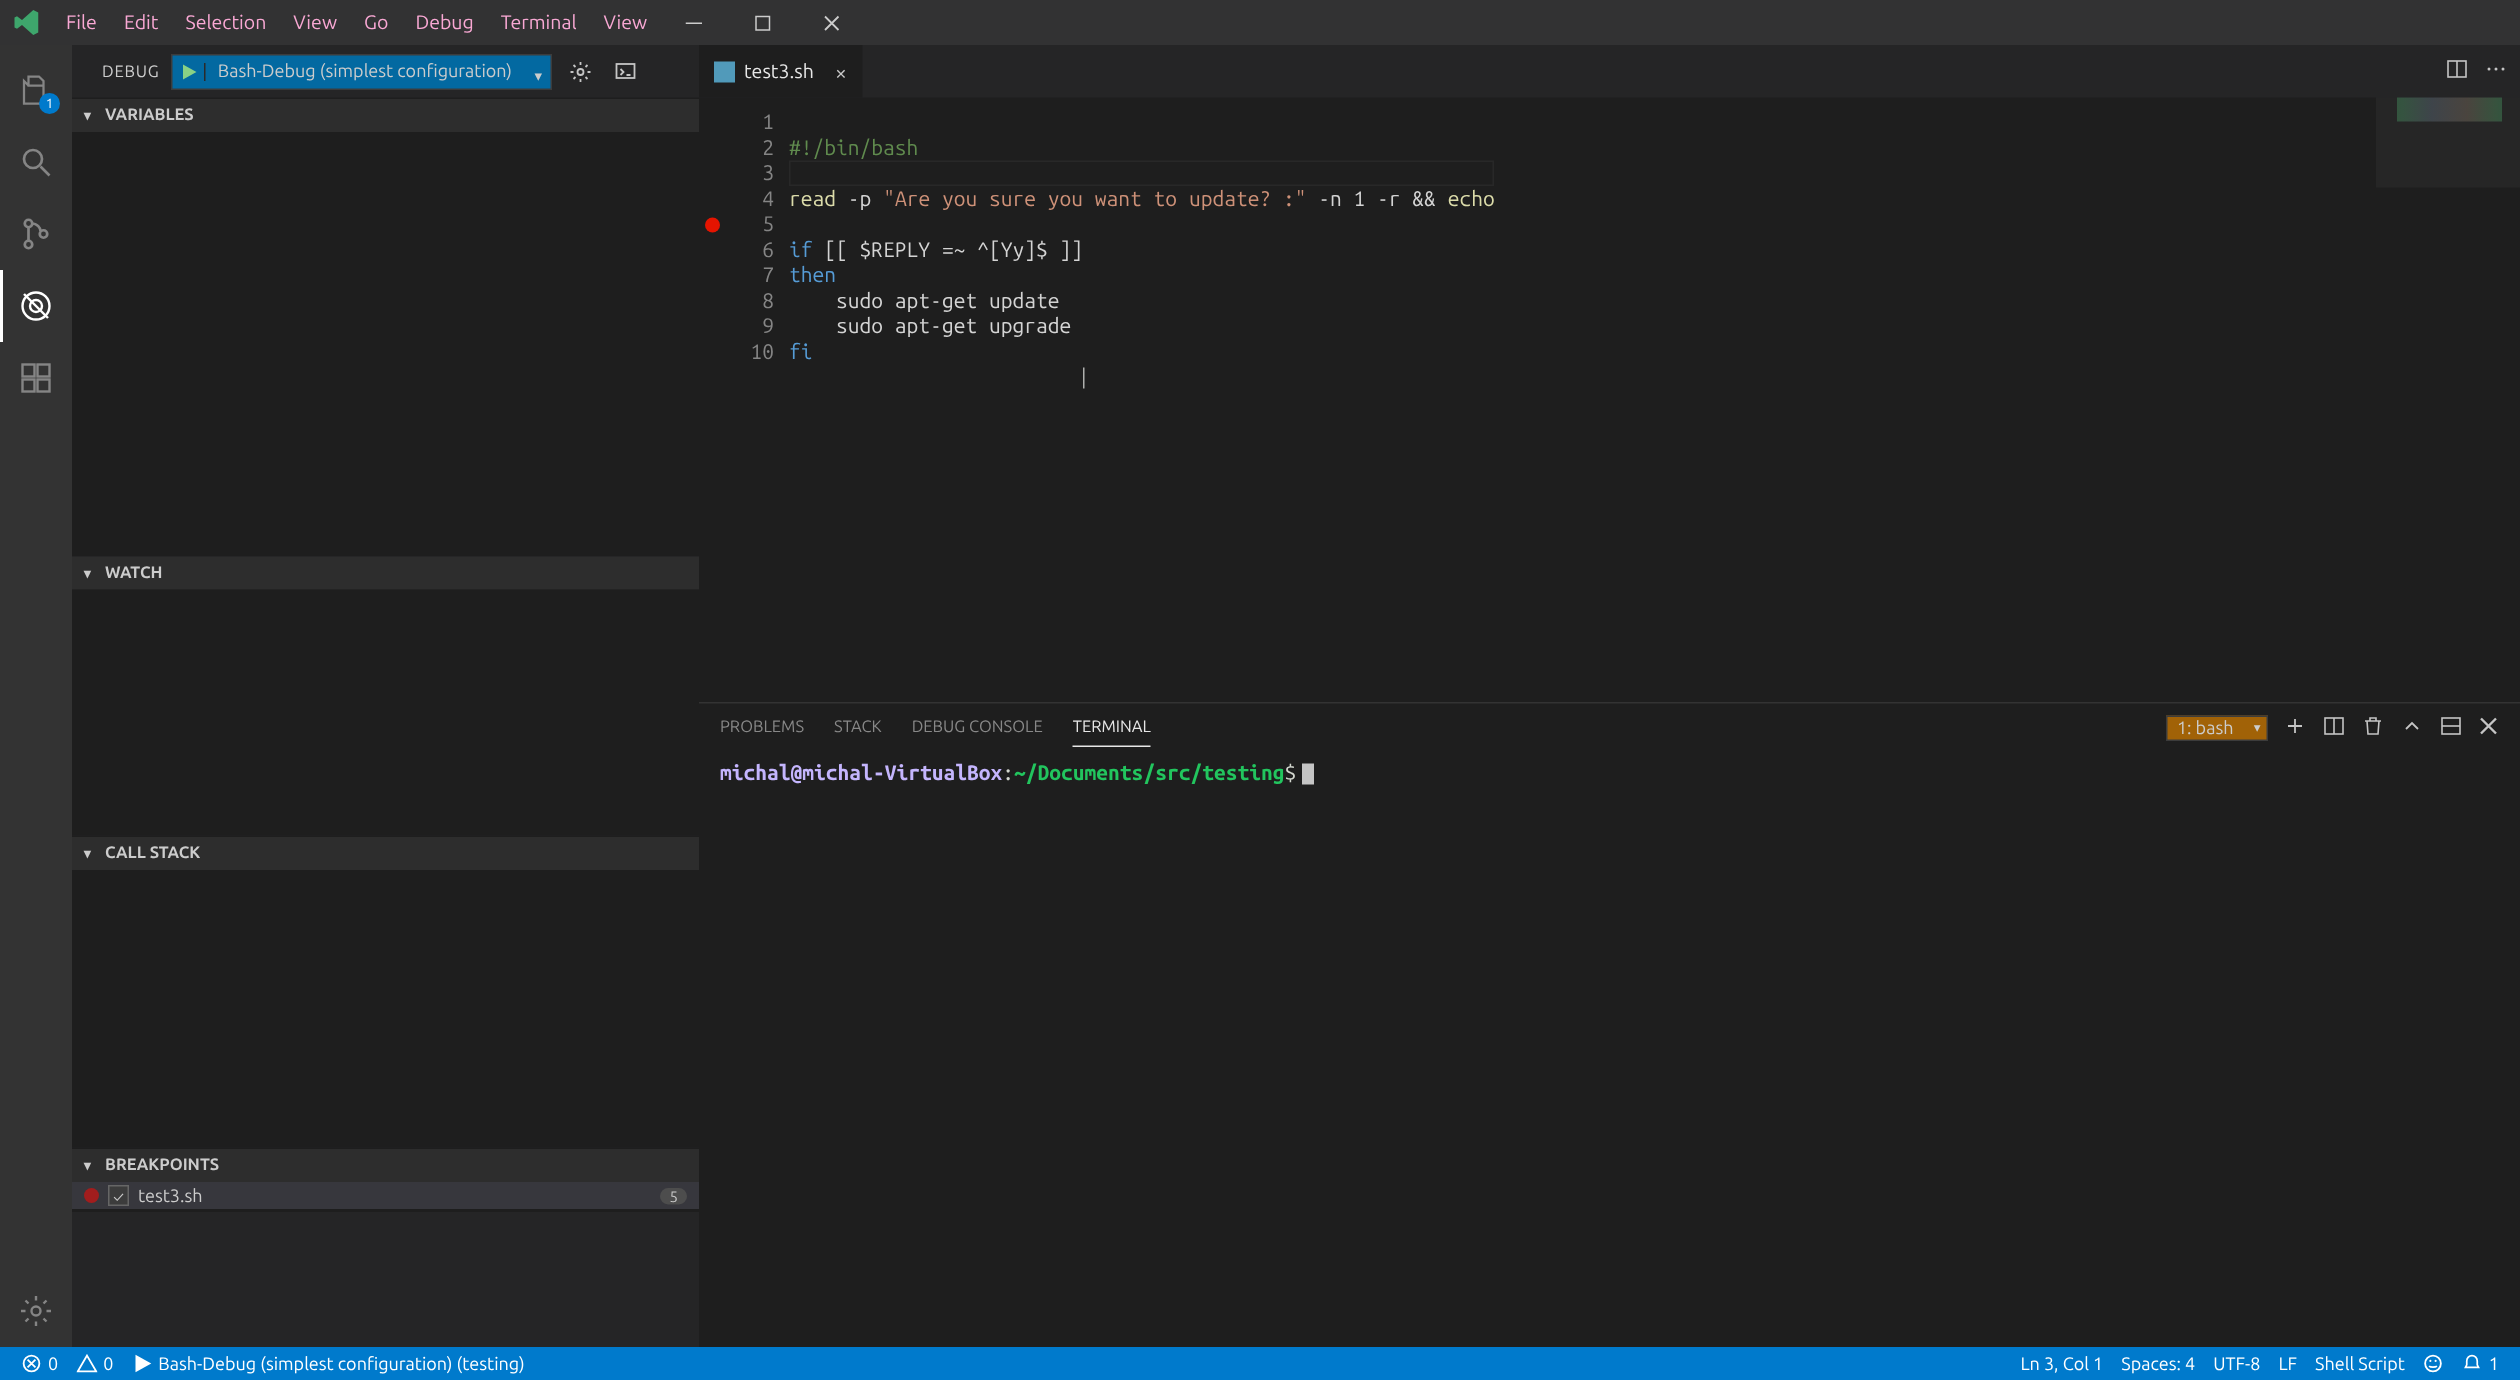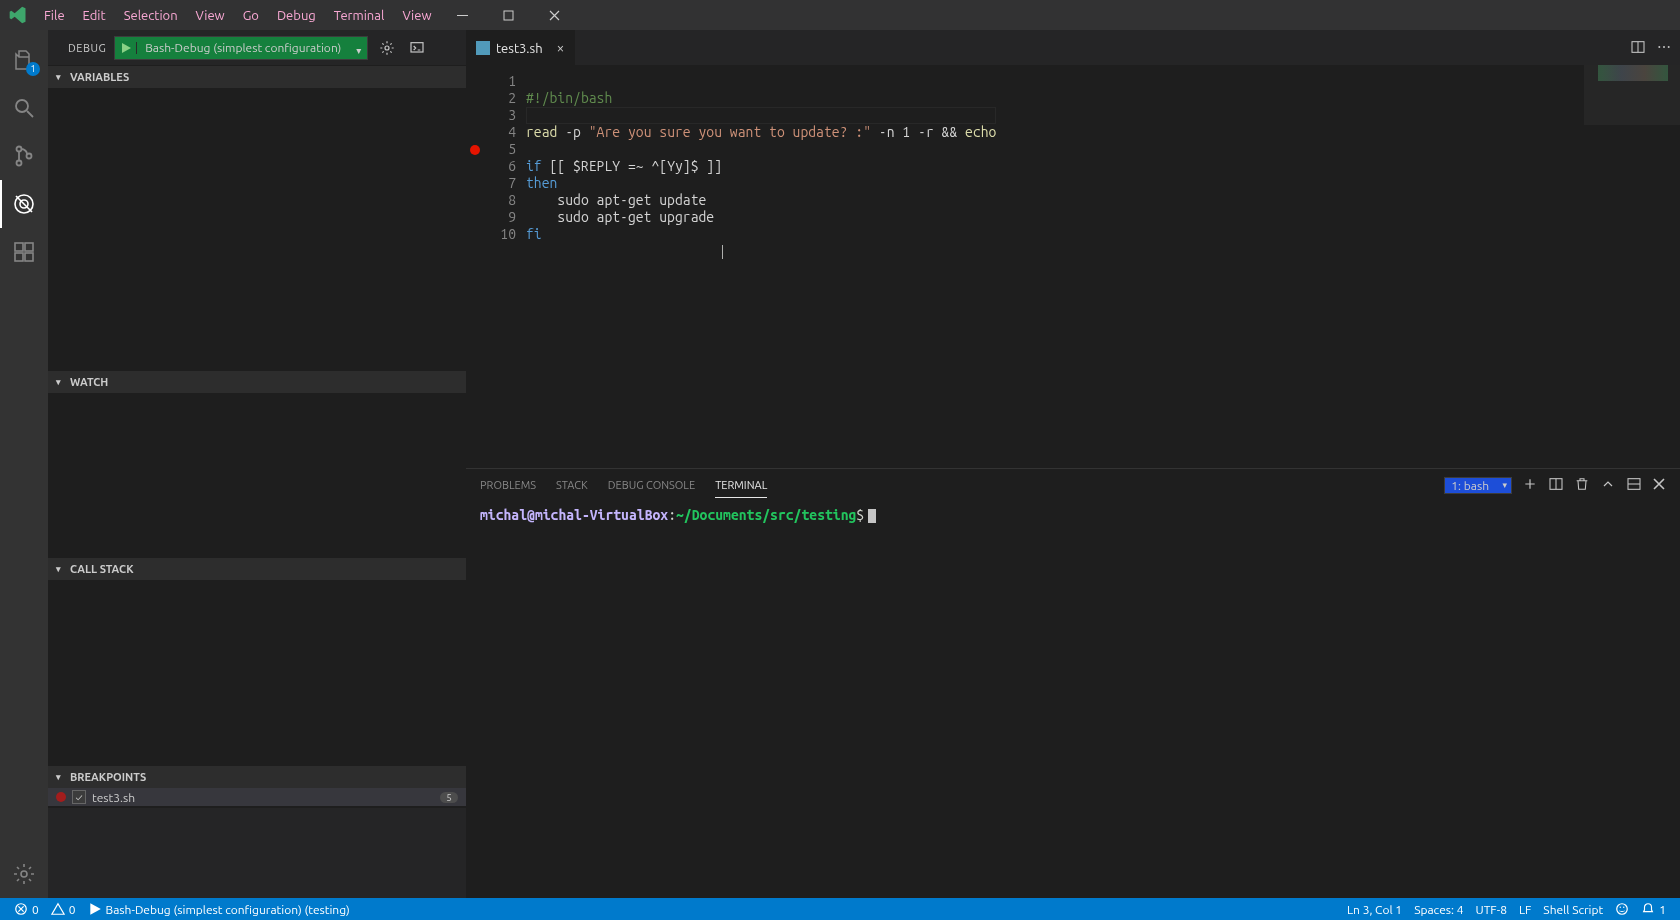--- a/index.html
+++ b/index.html
@@ -23,21 +23,21 @@
 .activitybar .act { width:48px; height:48px; display:flex; align-items:center; justify-content:center; color:#858585; position:relative; }
 .activitybar .act.active { color:#fff; }
 .activitybar .act.active::before { content:""; position:absolute; left:0; top:0; bottom:0; width:2px; background:#fff; }
 .activitybar .act svg { width:24px; height:24px; }
 .activitybar .badge { position:absolute; bottom:8px; right:8px; background:#007acc; color:#fff; font-size:9px; min-width:14px; height:14px; border-radius:7px; display:flex; align-items:center; justify-content:center; padding:0 3px;}
 
 
 .sidebar { width: 418px; background:#252526; display:flex; flex-direction:column; }
 .sidebar-header { height:35px; display:flex; align-items:center; padding:0 8px 0 20px; gap:8px; }
 .sidebar-header .title { color:#ccc; font-size:11px; letter-spacing:0.5px; }
-.config-select { flex:0 0 auto; display:flex; align-items:center; background:#15803d; border:1px solid #3c3c3c; height:24px; }
+.config-select { flex:0 0 auto; display:flex; align-items:center; background:#0369a1; border:1px solid #3c3c3c; height:24px; }
 .config-select .start { width:22px; display:flex; align-items:center; justify-content:center; color:#89d185; border-right:1px solid #2a2a2a;}
 .config-select .name { padding:0 26px 0 8px; color:#ccc; font-size:12px; position:relative;}
 .config-select .chev { position:absolute; right:6px; top:4px; color:#ccc; font-size:10px;}
 .sidebar-header .icon-btn { width:22px; height:22px; display:flex; align-items:center; justify-content:center; color:#c5c5c5; }
 
 .panel-section { border-top:1px solid #1e1e1e; }
 .panel-section .section-head { height:22px; background:#2d2d2d; display:flex; align-items:center; padding:0 8px; font-size:11px; font-weight:600; color:#ccc; gap:4px; cursor:default;}
 .panel-section .section-head .twisty { font-size:9px; display:inline-block; width:10px;}
 .panel-section .section-body { background:#1e1e1e; overflow:auto; }
 .sec-variables .section-body { height: 282px; }
@@ -73,21 +73,21 @@
 .cursor-block { display:inline-block; width:1px; height:14px; background:#aeafad; vertical-align:middle;}
 .minimap { position:absolute; top:0; right:12px; width:70px; height:16px; background:linear-gradient(to right,#4a6,#678,#876,#4a6); opacity:0.35;}
 .minimap-slider { position:absolute; top:0; right:0; width:96px; height:60px; background:rgba(255,255,255,0.04);}
 
 
 .bottompanel { height:430px; background:#1e1e1e; border-top:1px solid #333; display:flex; flex-direction:column;}
 .panel-tabs { height:32px; display:flex; align-items:center; padding:0 14px; gap:20px; color:#888; font-size:11px;}
 .panel-tabs .ptab { padding:6px 0; cursor:default; }
 .panel-tabs .ptab.active { color:#e7e7e7; border-bottom:1px solid #e7e7e7; }
 .panel-tabs .right { margin-left:auto; display:flex; align-items:center; gap:10px; color:#c5c5c5;}
-.term-select { background:#1d4ed8; border:1px solid #3c3c3c; color:#ccc; font-size:12px; padding:1px 22px 1px 6px; position:relative;text-align:center;}
+.term-select { background:#a16207; border:1px solid #3c3c3c; color:#ccc; font-size:12px; padding:1px 22px 1px 6px; position:relative;text-align:center;}
 .term-select .chev { position:absolute; right:4px; top:2px; font-size:9px; color:#ccc;}
 .terminal { flex:1; padding:6px 14px; font-family:"Ubuntu Mono","Consolas",monospace; font-size:14px; }
 .terminal .user { color:#c4b5fd; font-weight:bold;}
 .terminal .path { color:#22c55e; font-weight:bold;}
 .terminal .sep  { color:#d3d7cf;}
 .terminal .curs { display:inline-block; width:8px; height:14px; background:#c5c5c5; margin-left:4px; vertical-align:middle;}
 
 
 .statusbar { height:22px; background:#007acc; color:#fff; display:flex; align-items:center; font-size:12px; padding:0 8px;}
 .statusbar .sb-item { padding:0 6px; display:flex; align-items:center; gap:4px;}

